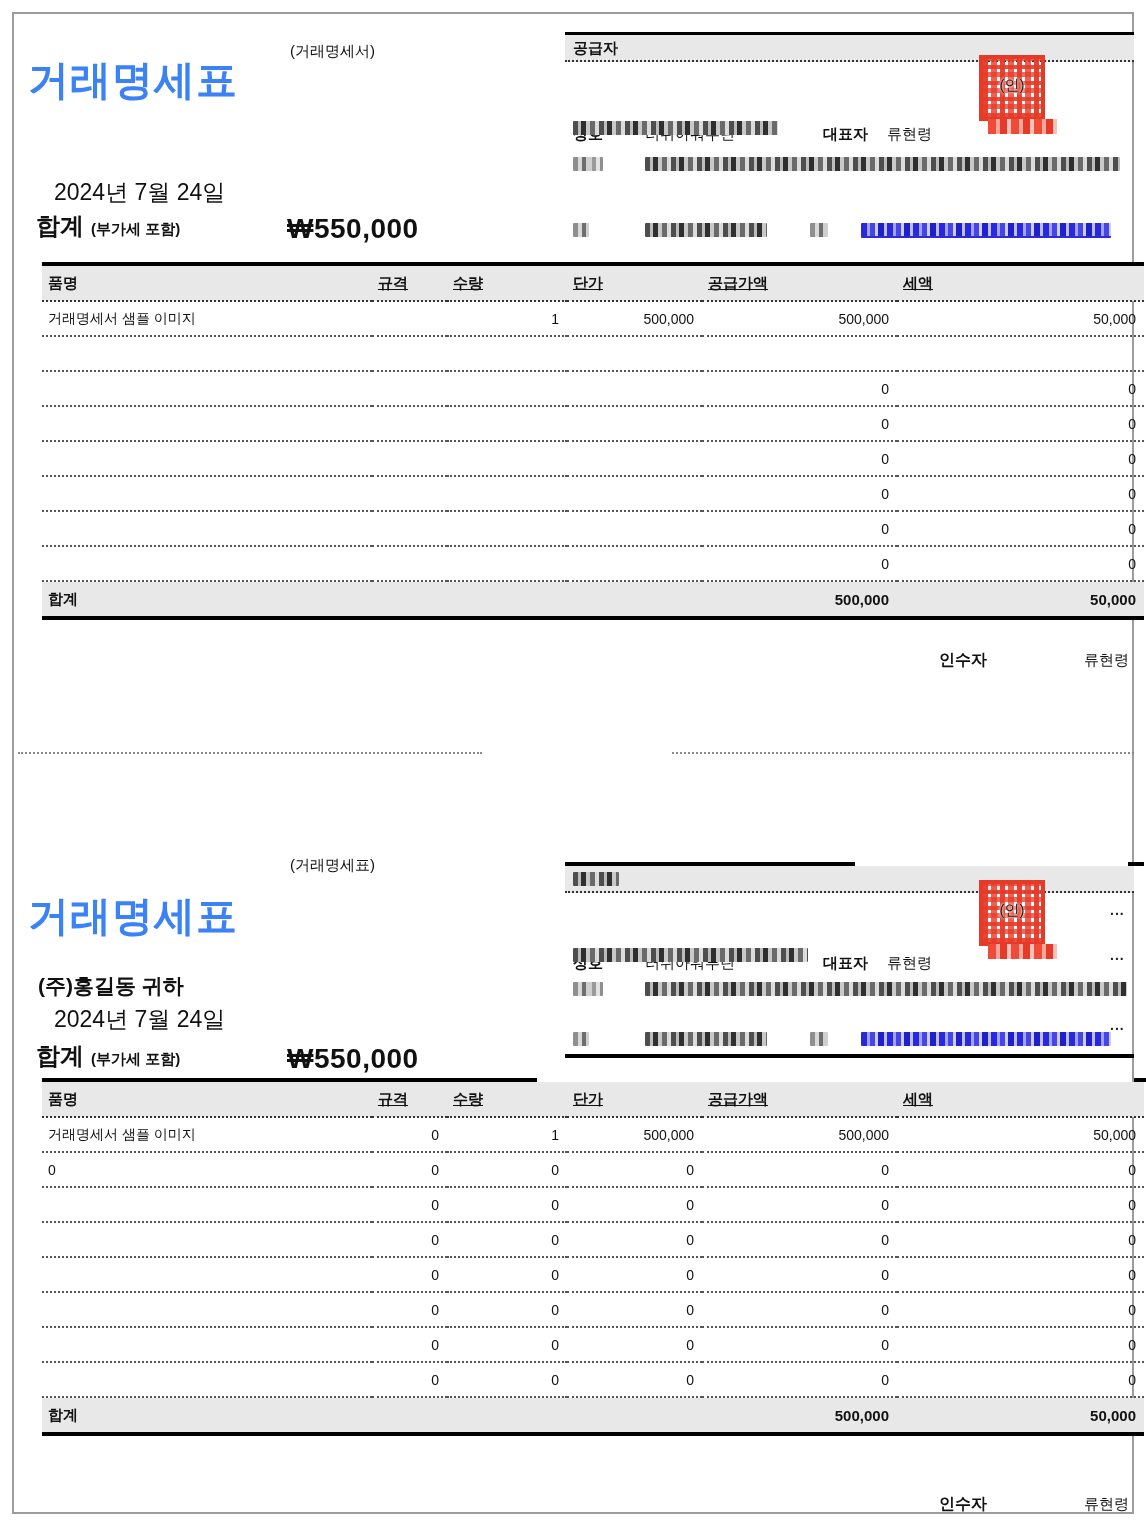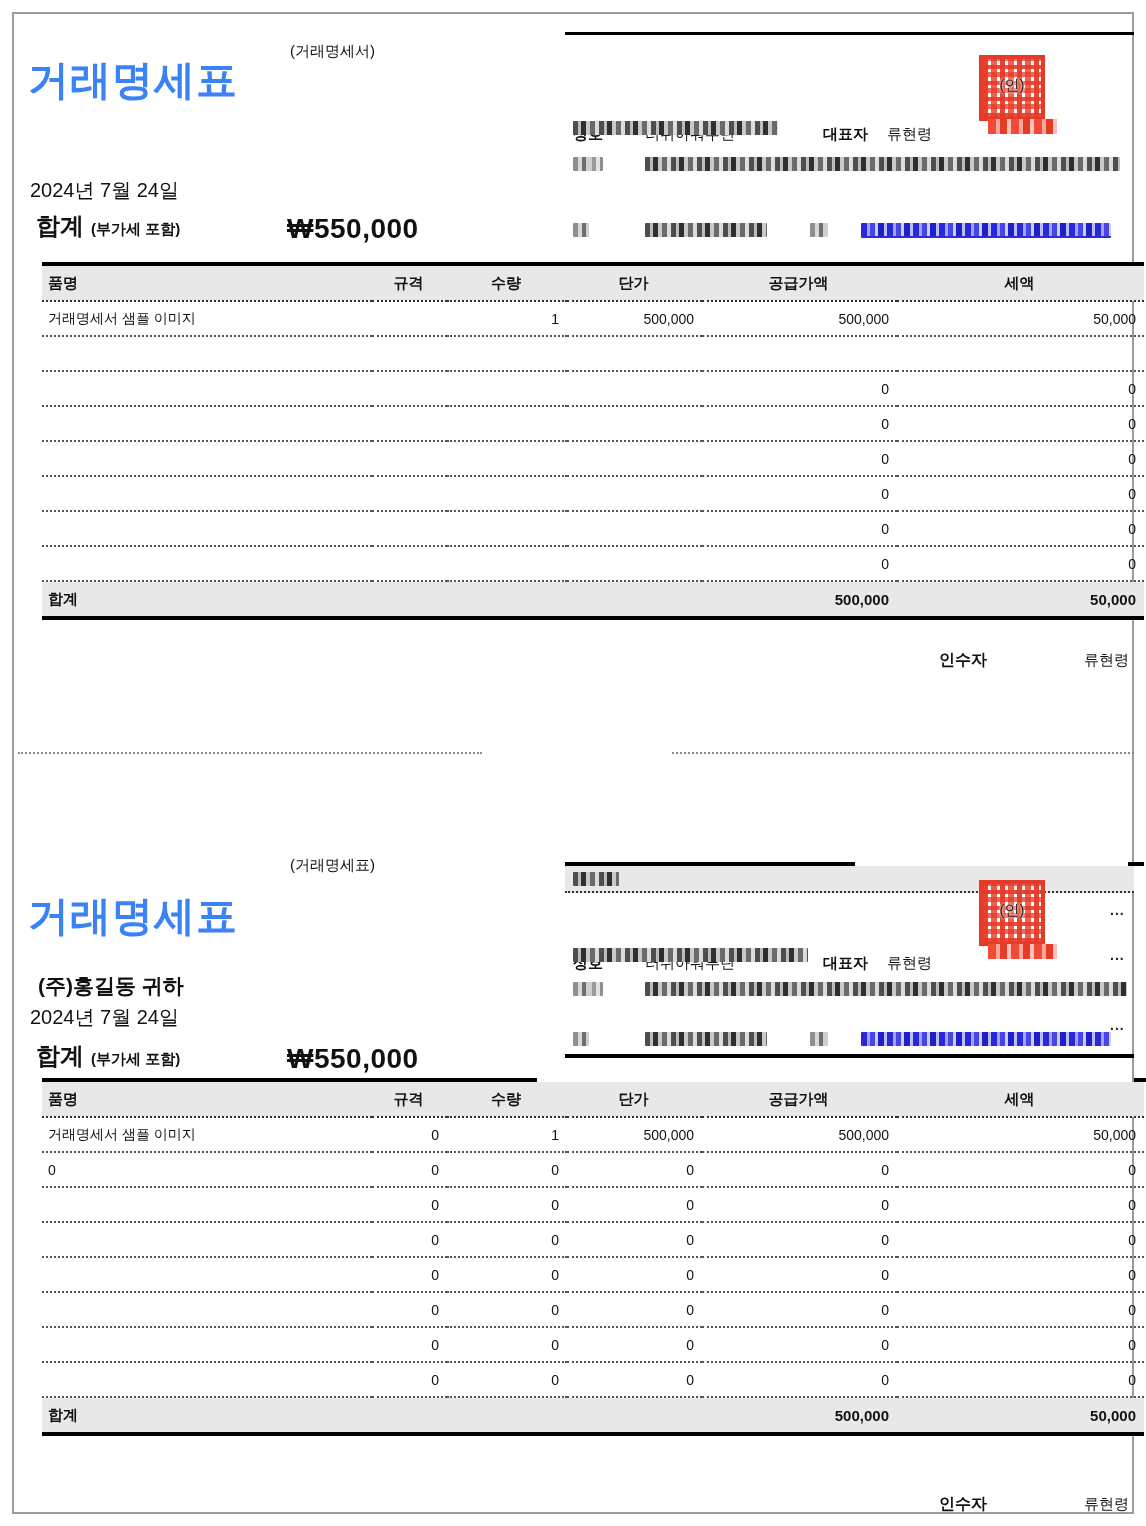--- a/index.html
+++ b/index.html
@@ -5,21 +5,21 @@
   html,body{margin:0;padding:0;background:#fff;}
   body{width:1146px;height:1526px;position:relative;font-family:"Liberation Sans","DejaVu Sans",sans-serif;color:#111;}
   .page{position:absolute;left:12px;top:12px;width:1122px;height:1502px;border:2px solid #9c9c9c;background:#fff;box-sizing:border-box;}
   .sheet{position:absolute;left:0;width:1118px;}
   #sheet1{top:0;height:740px;}
   #sheet2{top:818px;height:684px;}
 
   .doc-title{position:absolute;left:14px;font-size:41px;font-weight:900;letter-spacing:1px;color:#3b82f6;}
   .usage-label{position:absolute;left:276px;font-size:15px;color:#111;}
   .recipient{position:absolute;left:24px;font-size:21px;font-weight:800;margin-top:40px;}
-  .issue-date{position:absolute;left:16px;font-size:20px;}
+  .issue-date{position:absolute;left:40px;font-size:23px;}
   .total-line{position:absolute;left:22px;display:flex;align-items:baseline;}
   .total-line .tl-main{font-size:24px;font-weight:800;}
   .total-line .tl-note{font-size:15px;font-weight:700;margin-left:7px;}
   .total-amount{position:absolute;left:273px;font-size:28px;font-weight:800;letter-spacing:.5px;}
 
   
   .sbox{position:absolute;left:551px;width:569px;box-sizing:border-box;}
   .sbox .sb-header{height:27px;background:#e8e8e8;font-size:15px;font-weight:700;padding:4px 0 0 8px;box-sizing:border-box;border-bottom:2px dotted #333;}
   .sbox.full-top{border-top:3px solid #000;}
   .sb-item{position:absolute;font-size:15px;white-space:nowrap;margin-top:48px;}
@@ -40,21 +40,21 @@
       repeating-linear-gradient(0deg,rgba(230,58,40,.9) 0 4px,rgba(255,255,255,0) 4px 8px,rgba(230,58,40,.75) 8px 13px,rgba(255,255,255,0) 13px 16px);}
   .stamp .stamp-label{position:absolute;left:0;right:0;top:17px;text-align:center;font-size:15px;color:#222;text-shadow:0 0 3px #fff,0 0 3px #fff;}
   .stamp::after{content:"";position:absolute;left:5px;right:-16px;bottom:-17px;height:15px;
     background:repeating-linear-gradient(90deg,#ef4b38 0 8px,#f6a79c 8px 12px,#e63a28 12px 19px,#f8c2ba 19px 23px);}
 
   
   .table-wrap{position:absolute;left:28px;width:1102px;}
   table.items{border-collapse:collapse;width:1102px;table-layout:fixed;}
   table.items th{background:#e8e8e8;font-size:15px;font-weight:700;height:34px;border-bottom:2px dotted #333;padding:0 8px 0 6px;}
   table.items th:first-child{text-align:left;}
-  table.items th:not(:first-child){text-align:center;}
+  table.items th:not(:first-child){text-align:left;text-decoration:underline;}
   table.items td{font-size:14px;height:33px;border-bottom:2px dotted #555;padding:0 8px 0 6px;overflow:hidden;white-space:nowrap;}
   table.items td:first-child{text-align:left;}
   table.items td:not(:first-child){text-align:right;}
   table.items tr.footer td{background:#e8e8e8;font-weight:700;font-size:15px;border-bottom:4px solid #000;height:34px;}
   .table-wrap.full-top table.items{border-top:4px solid #000;}
 
   .receiver{position:absolute;left:925px;width:190px;display:flex;justify-content:space-between;align-items:baseline;}
   .receiver .rc-label{font-size:16px;font-weight:800;}
   .receiver .rc-name{font-size:15px;}
 
@@ -68,20 +68,21 @@
 </head>
 <body>
 
 <div class="page">
 
   <section class="sheet" id="sheet1">
     <h1 class="doc-title" style="top:12px;">거래명세표</h1>
     <span class="usage-label" style="top:28px;">(거래명세서)</span>
 
     <div class="sbox full-top" style="top:18px;height:222px;">
+      <div class="sb-header">공급자</div>
       <span class="sb-item sb-label" style="left:8px;top:42px;">상호</span>
       <span class="sb-item" style="left:80px;top:42px;">러쉬아워루틴</span>
       <span class="sb-item sb-label" style="left:258px;top:42px;">대표자</span>
       <span class="sb-item" style="left:322px;top:42px;">류현령</span>
       <div class="stamp" style="left:414px;top:20px;">
         <span class="stamp-label">(인)</span>
       </div>
       <div class="blur dark" style="left:8px;top:86px;width:205px;"></div>
       <div class="blur" style="left:8px;top:122px;width:30px;"></div>
       <div class="blur dark" style="left:80px;top:122px;width:475px;"></div>

